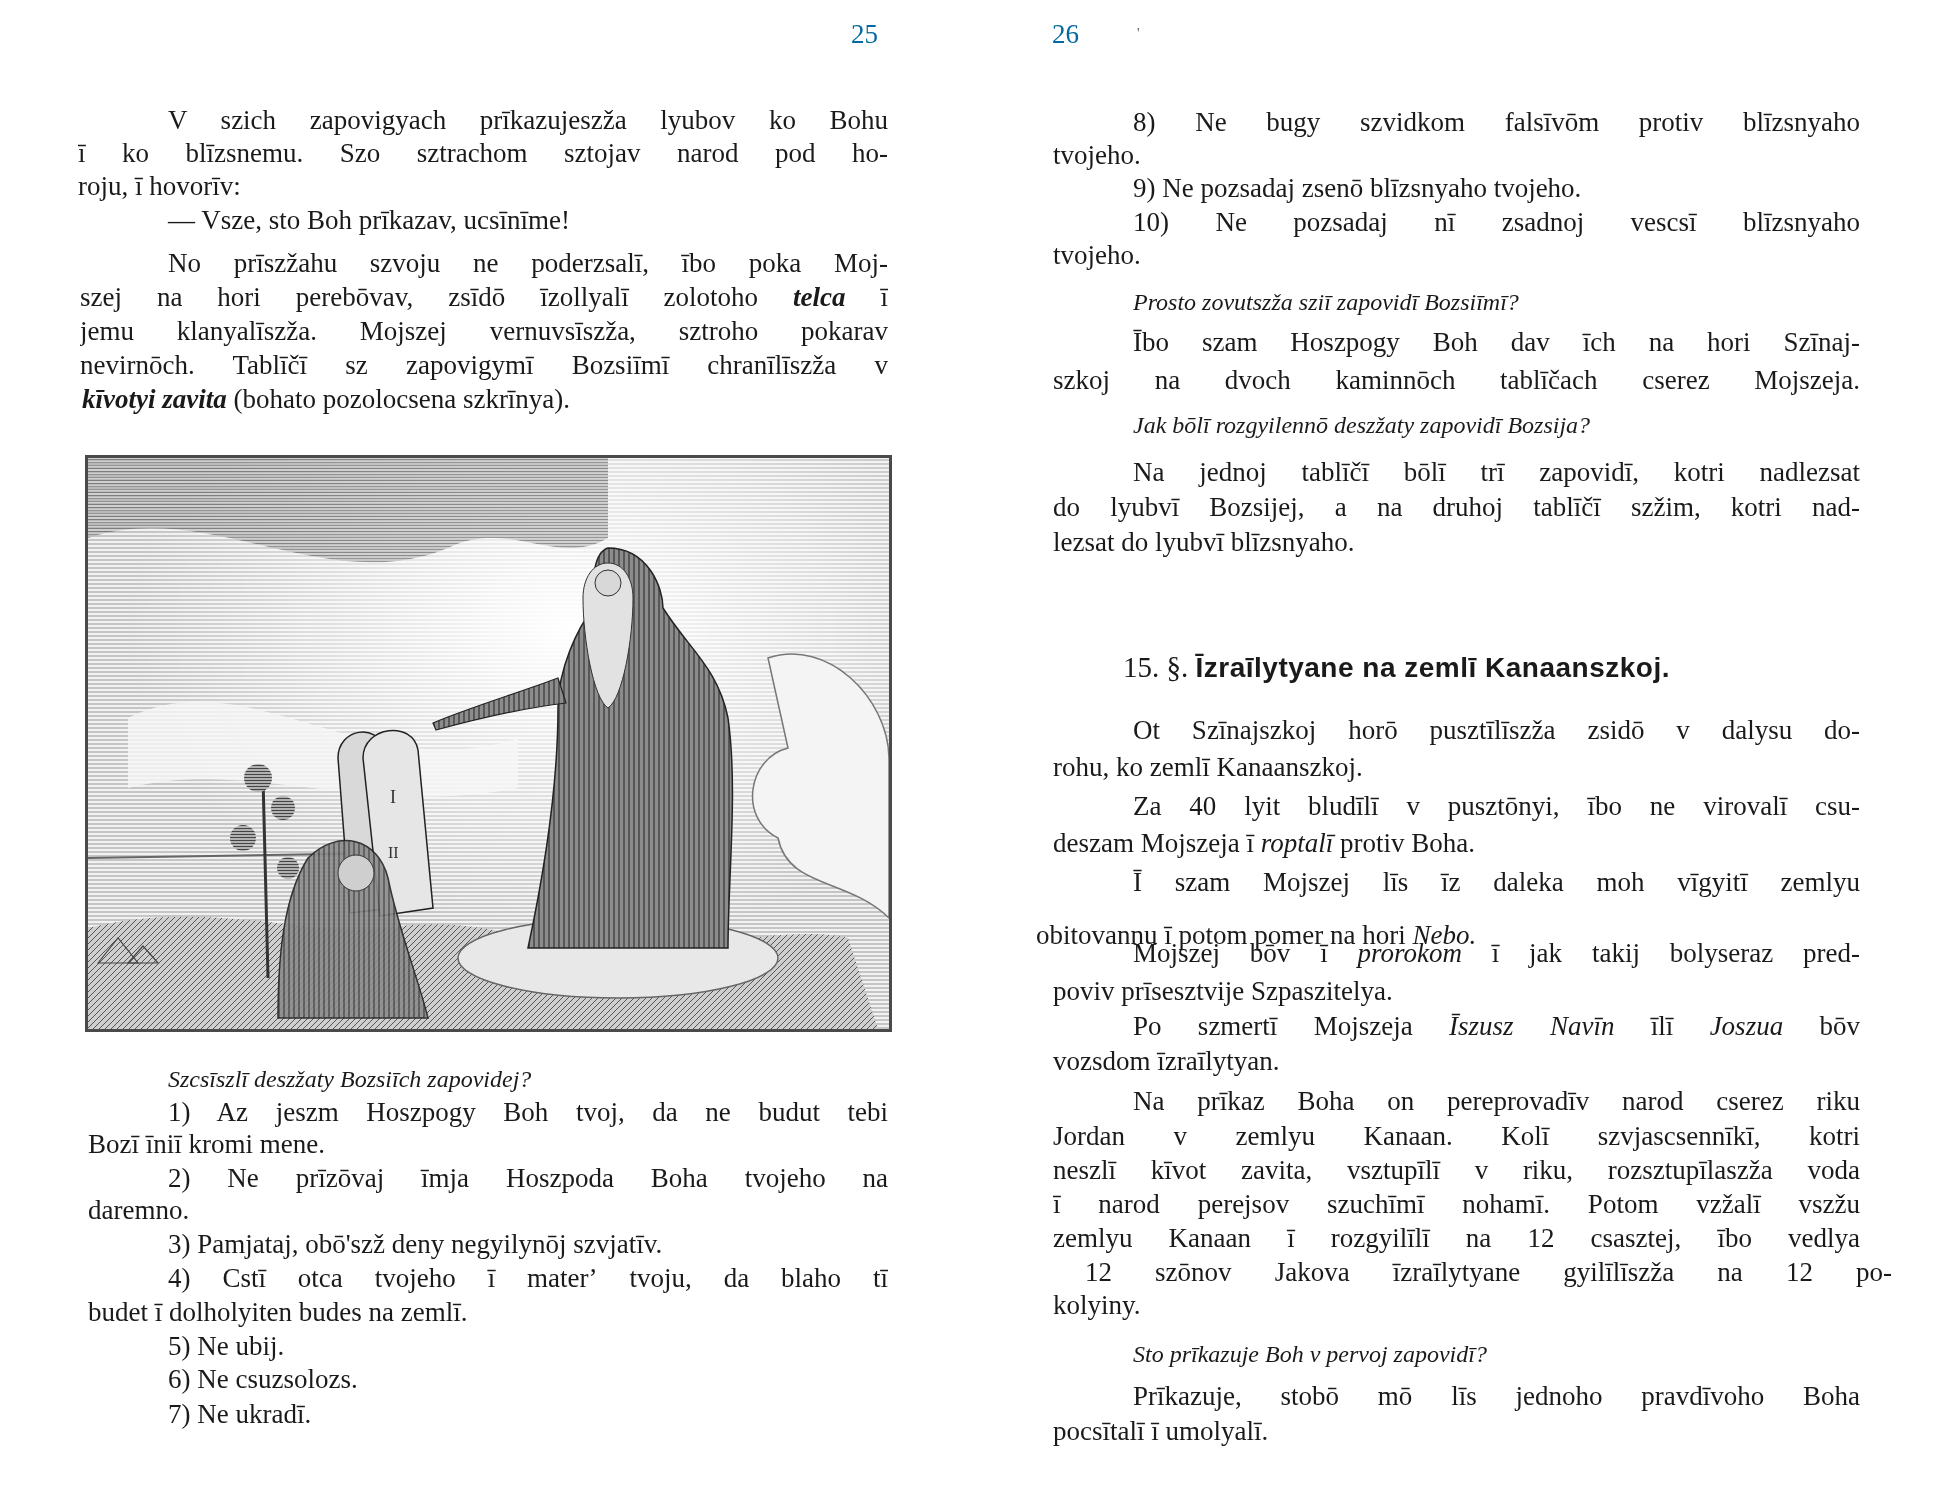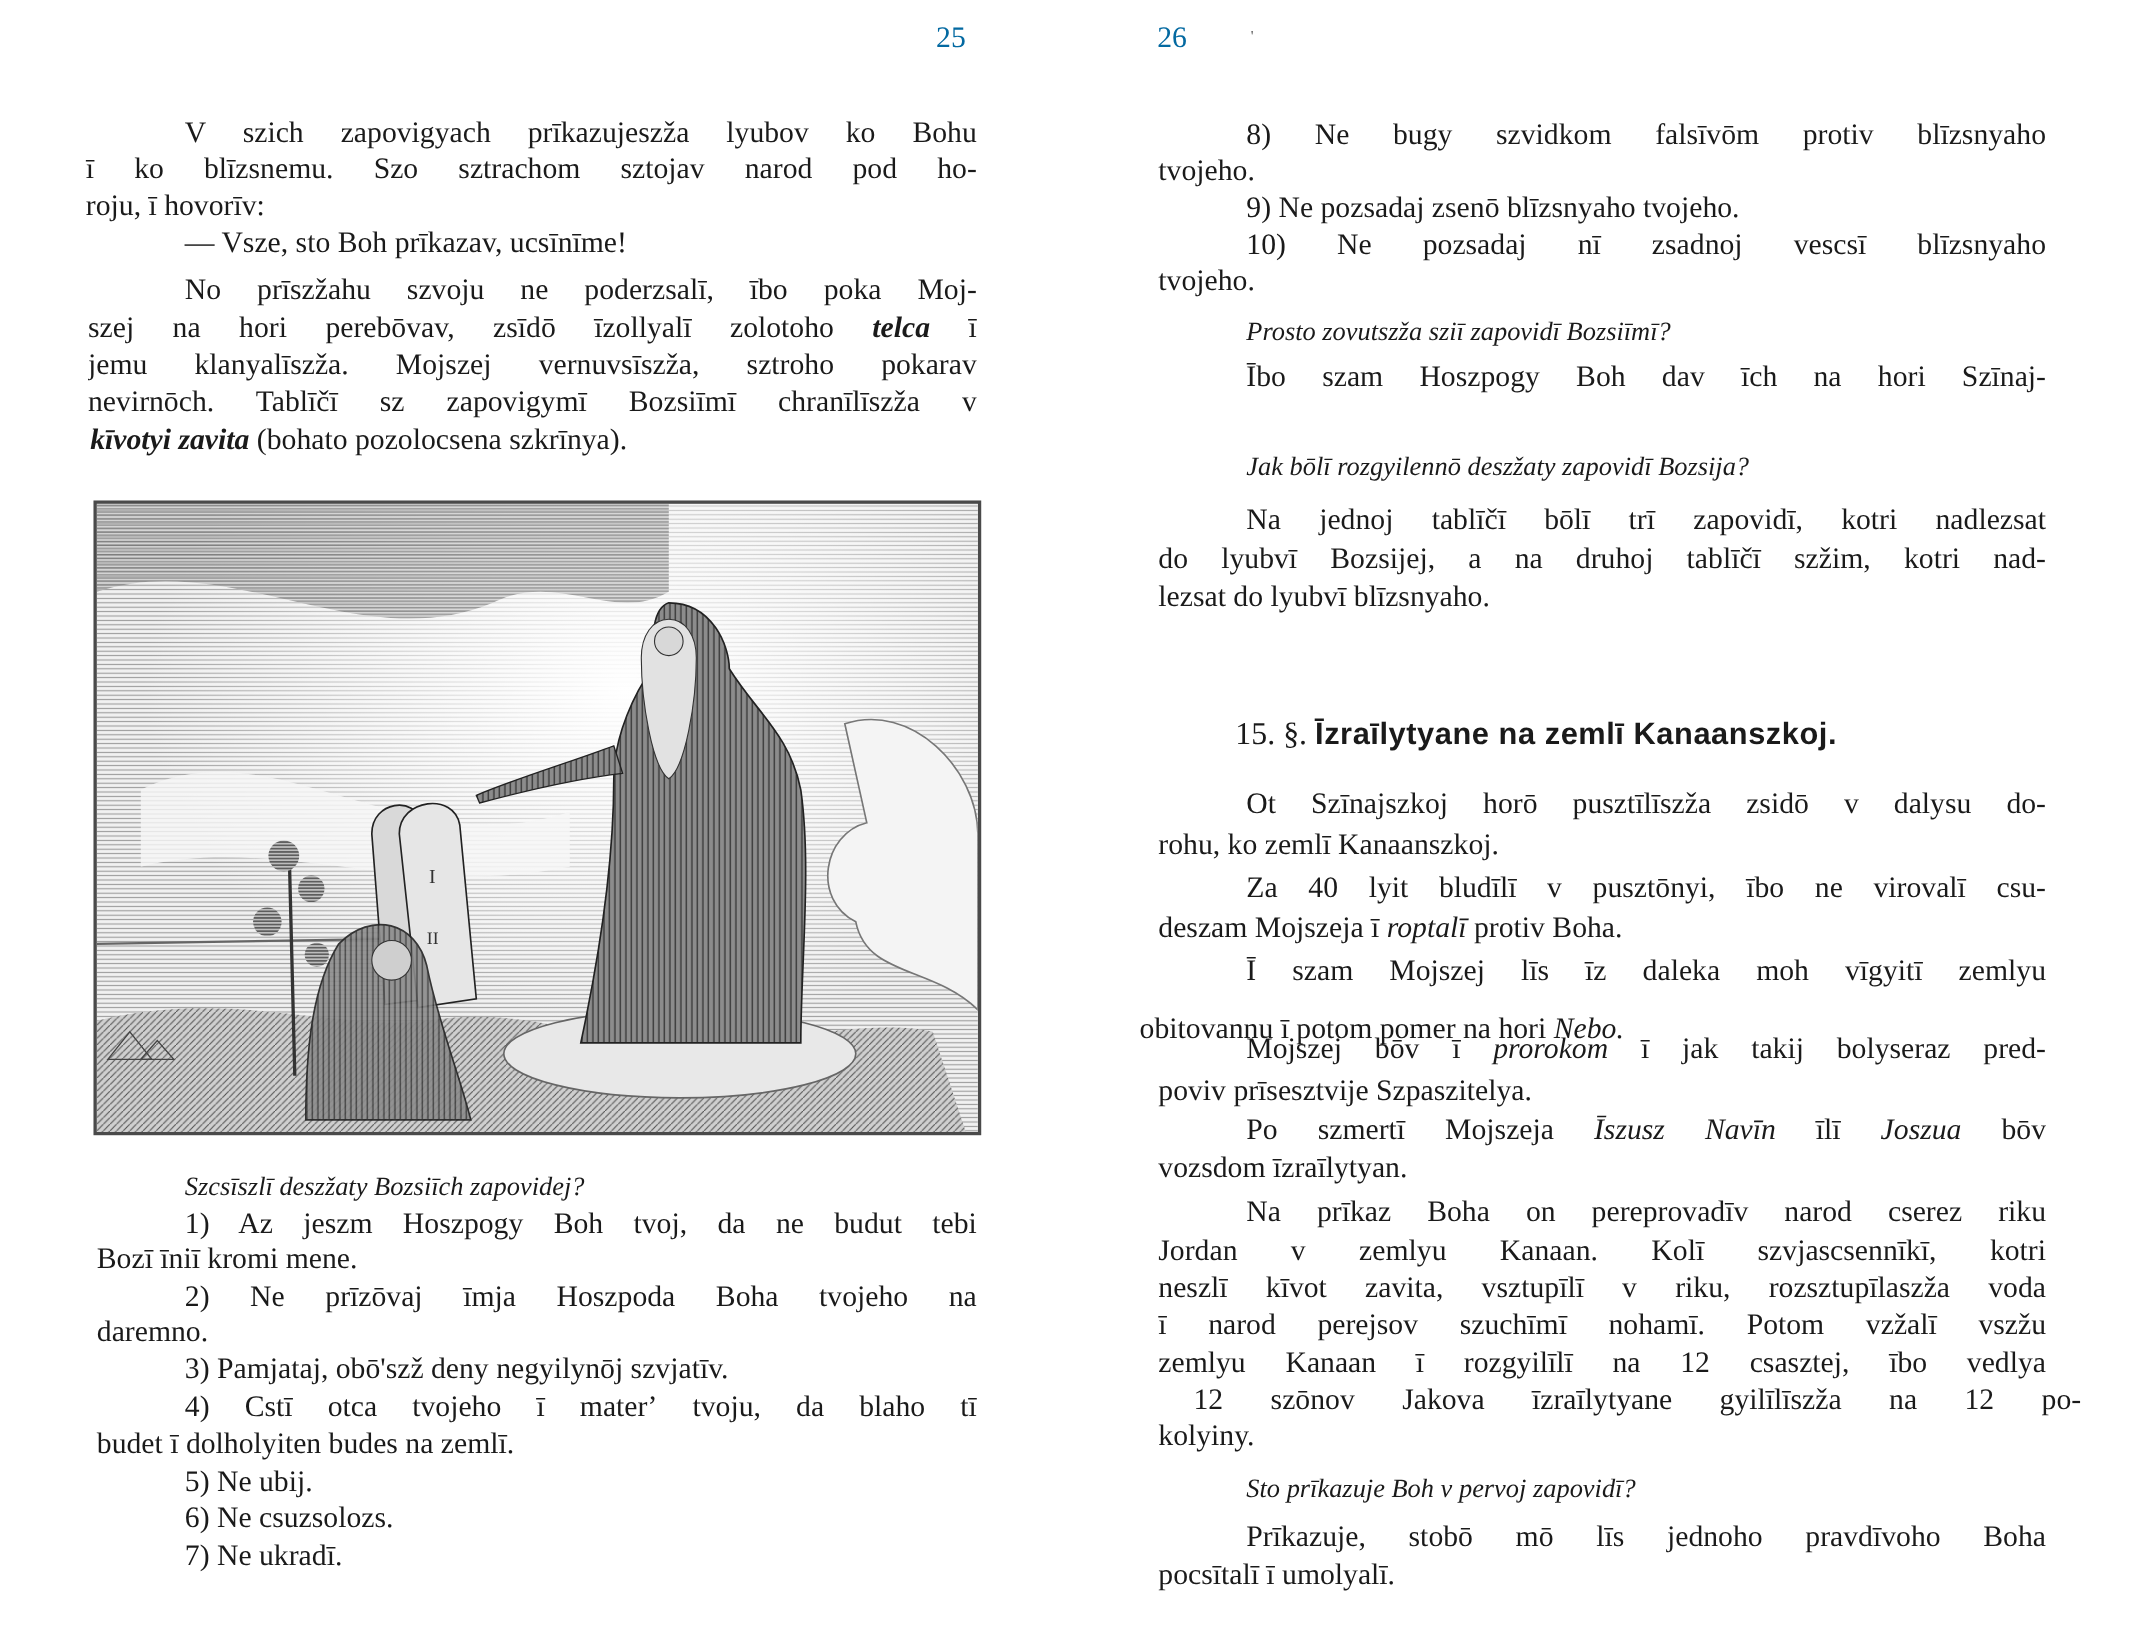--- a/index.html
+++ b/index.html
@@ -132,20 +132,21 @@
   <div>
     <div class="ln j" style="left:161px; width:727px; top:106px;">8) Ne bugy szvidkom falsīvōm protiv blīzsnyaho</div>
     <div class="ln" style="left:81px; top:139px;">tvojeho.</div>
     <div class="ln" style="left:161px; top:172px;">9) Ne pozsadaj zsenō blīzsnyaho tvojeho.</div>
     <div class="ln j" style="left:161px; width:727px; top:206px;">10) Ne pozsadaj nī zsadnoj vescsī blīzsnyaho</div>
     <div class="ln" style="left:81px; top:239px;">tvojeho.</div>
   </div>
 
   <div class="ln q" style="left:161px; top:286px;">Prosto zovutszža sziī zapovidī Bozsiīmī?</div>
   <div class="ln j" style="left:161px; width:727px; top:326px;">Ībo szam Hoszpogy Boh dav īch na hori Szīnaj-</div>
+  <div class="ln j" style="left:81px; width:807px; top:364px;">szkoj na dvoch kaminnōch tablīčach cserez Mojszeja.</div>
 
   <div class="ln q" style="left:161px; top:409px;">Jak bōlī rozgyilennō deszžaty zapovidī Bozsija?</div>
   <div class="ln j" style="left:161px; width:727px; top:456px;">Na jednoj tablīčī bōlī trī zapovidī, kotri nadlezsat</div>
   <div class="ln j" style="left:81px; width:807px; top:491px;">do lyubvī Bozsijej, a na druhoj tablīčī szžim, kotri nad-</div>
   <div class="ln" style="left:81px; top:526px;">lezsat do lyubvī blīzsnyaho.</div>
 
   <div class="ln hd" style="left:151px; top:651px;">
     <span>15. §.</span>
     <b>Īzraīlytyane na zemlī Kanaanszkoj.</b>
   </div>

